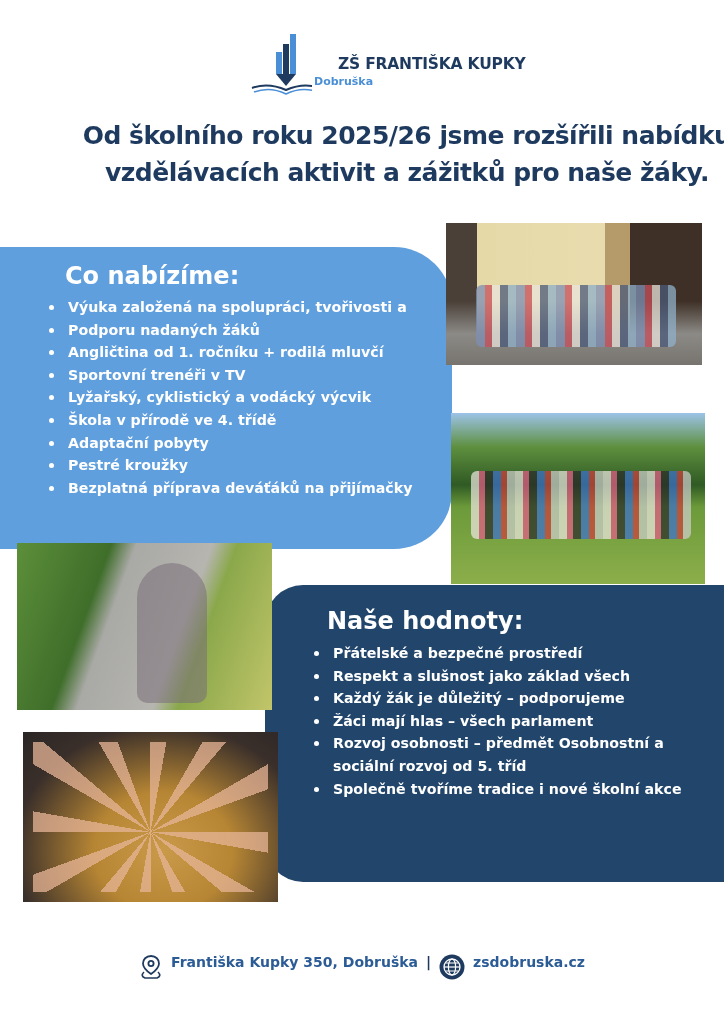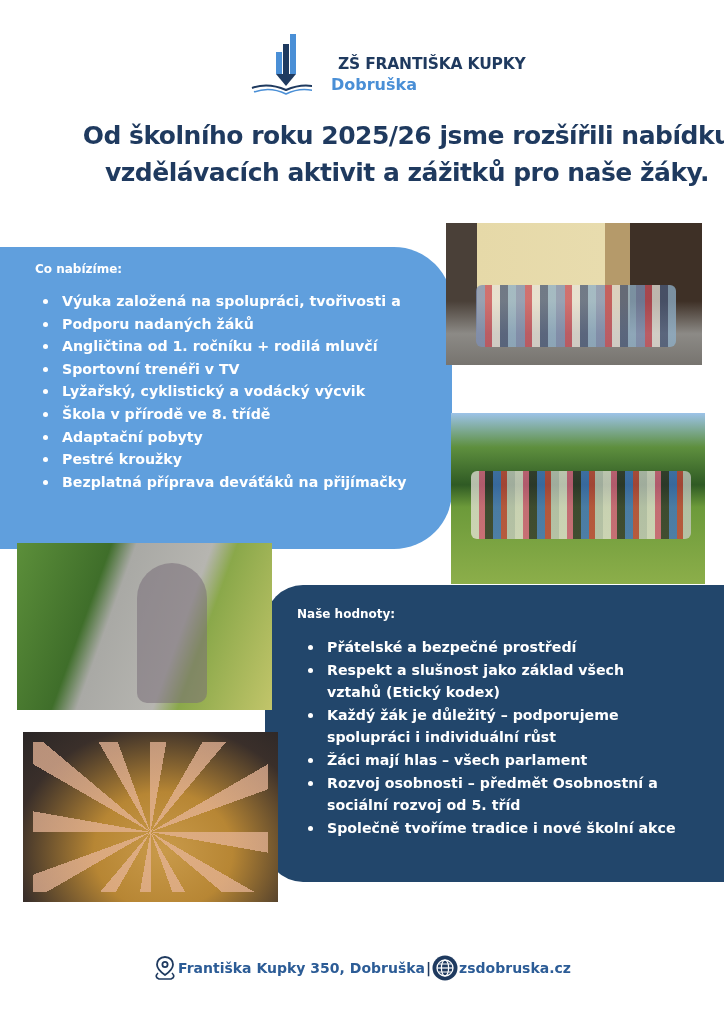--- a/index.html
+++ b/index.html
@@ -1,33 +1,33 @@
 <!DOCTYPE html>
 <html><head>
 <meta charset="utf-8">
 <style>
   html, body { margin:0; padding:0; }
   body { width:724px; height:1024px; background:#ffffff; position:relative; overflow:hidden;
          font-family:"DejaVu Sans", "Liberation Sans", sans-serif; }
   .logo { position:absolute; left:250px; top:32px; width:230px; height:66px; }
   .logo svg { position:absolute; left:0; top:0; }
   .logo-name { position:absolute; left:72px; top:23px; font-size:15.5px; font-weight:bold; color:#1f3a5f; letter-spacing:-0.2px; white-space:nowrap;margin-left:16px; }
-  .logo-town { position:absolute; left:81px; top:43px; font-size:16px; font-weight:bold; color:#4a8fd6; white-space:nowrap; }
+  .logo-town { position:absolute; left:64px; top:43px; font-size:11px; font-weight:bold; color:#4a8fd6; white-space:nowrap; }
   .headline { position:absolute; left:0; top:117px; width:724px; text-align:center; color:#1f3a5f;
               font-size:25px; font-weight:bold; line-height:37px; letter-spacing:-0.5px;padding-left:45px; }
   .panel-blue { position:absolute; left:0; top:247px; width:452px; height:302px; background:#609fdd;
                 border-top-right-radius:58px; border-bottom-right-radius:58px; }
   .panel-navy { position:absolute; left:265px; top:585px; width:459px; height:297px; background:#22466b;
                 border-top-left-radius:38px; border-bottom-left-radius:38px; }
-  .sec-title { position:absolute; color:#ffffff; font-weight:bold; font-size:12px; white-space:nowrap; }
-  ul.items { position:absolute; margin:0; padding:0; list-style:none; color:#ffffff; font-weight:bold; font-size:14.2px; line-height:22.6px; }
+  .sec-title { position:absolute; color:#ffffff; font-weight:bold; font-size:24px; white-space:nowrap;margin-left:30px; }
+  ul.items { position:absolute; margin:6px; padding:0; list-style:none; color:#ffffff; font-weight:bold; font-size:14.2px; line-height:22.6px; }
   ul.items li { position:relative; padding-left:24px; white-space:nowrap; }
   ul.items li::before { content:""; position:absolute; left:5px; top:9px; width:5px; height:5px; border-radius:50%; background:#ffffff; }
   .photo { position:absolute; overflow:hidden; }
-  .footer { position:absolute; left:0; top:954px; width:724px; height:28px; display:flex; justify-content:center; align-items:center; gap:1px; color:#2c5c96; font-weight:bold; font-size:14px; }
+  .footer { position:absolute; left:0; top:954px; width:724px; height:28px; display:flex; justify-content:center; align-items:flex-start; gap:8px; color:#2c5c96; font-weight:bold; font-size:14px; }
   .footer .sep { color:#1f3a5f; }
 </style>
 </head>
 <body>
 
 <div class="logo">
   <svg width="62" height="66" viewBox="0 0 62 66">
     <rect x="26" y="20" width="6" height="22" fill="#4a8fd6"></rect>
     <rect x="33" y="12" width="6" height="30" fill="#1f3a5f"></rect>
     <rect x="40" y="2" width="6" height="40" fill="#4a8fd6"></rect>
@@ -45,34 +45,32 @@
 </div>
 
 <div class="panel-blue"></div>
 <div class="sec-title" style="left:35px; top:262px;">Co nabízíme:</div>
 <ul class="items" style="left:38px; top:290px;">
   <li>Výuka založená na spolupráci, tvořivosti a</li>
   <li>Podporu nadaných žáků</li>
   <li>Angličtina od 1. ročníku + rodilá mluvčí</li>
   <li>Sportovní trenéři v TV</li>
   <li>Lyžařský, cyklistický a vodácký výcvik</li>
-  <li>Škola v přírodě ve 8. třídě</li>
+  <li>Škola v přírodě ve 4. třídě</li>
   <li>Adaptační pobyty</li>
   <li>Pestré kroužky</li>
   <li>Bezplatná příprava deváťáků na přijímačky</li>
 </ul>
 
 <div class="panel-navy"></div>
 <div class="sec-title" style="left:297px; top:607px;">Naše hodnoty:</div>
 <ul class="items" style="left:303px; top:636px;">
   <li>Přátelské a bezpečné prostředí</li>
   <li>Respekt a slušnost jako základ všech</li>
-  <li class="cont">vztahů (Etický kodex)</li>
   <li>Každý žák je důležitý – podporujeme</li>
-  <li class="cont">spolupráci i individuální růst</li>
   <li>Žáci mají hlas – všech parlament</li>
   <li>Rozvoj osobnosti – předmět Osobnostní a</li>
   <li class="cont">sociální rozvoj od 5. tříd</li>
   <li>Společně tvoříme tradice i nové školní akce</li>
 </ul>
 
 <div class="photo" style="left:446px; top:223px; width:256px; height:142px;
             background:
               linear-gradient(180deg, rgba(0,0,0,0) 0%, rgba(0,0,0,0) 55%, #8c8a86 78%, #77746f 100%),
               linear-gradient(90deg, #4a4038 0%, #4a4038 12%, #e6d9a8 12%, #e8dcae 62%, #b59a6a 62%, #b59a6a 72%, #3e3026 72%, #3e3026 100%);">

